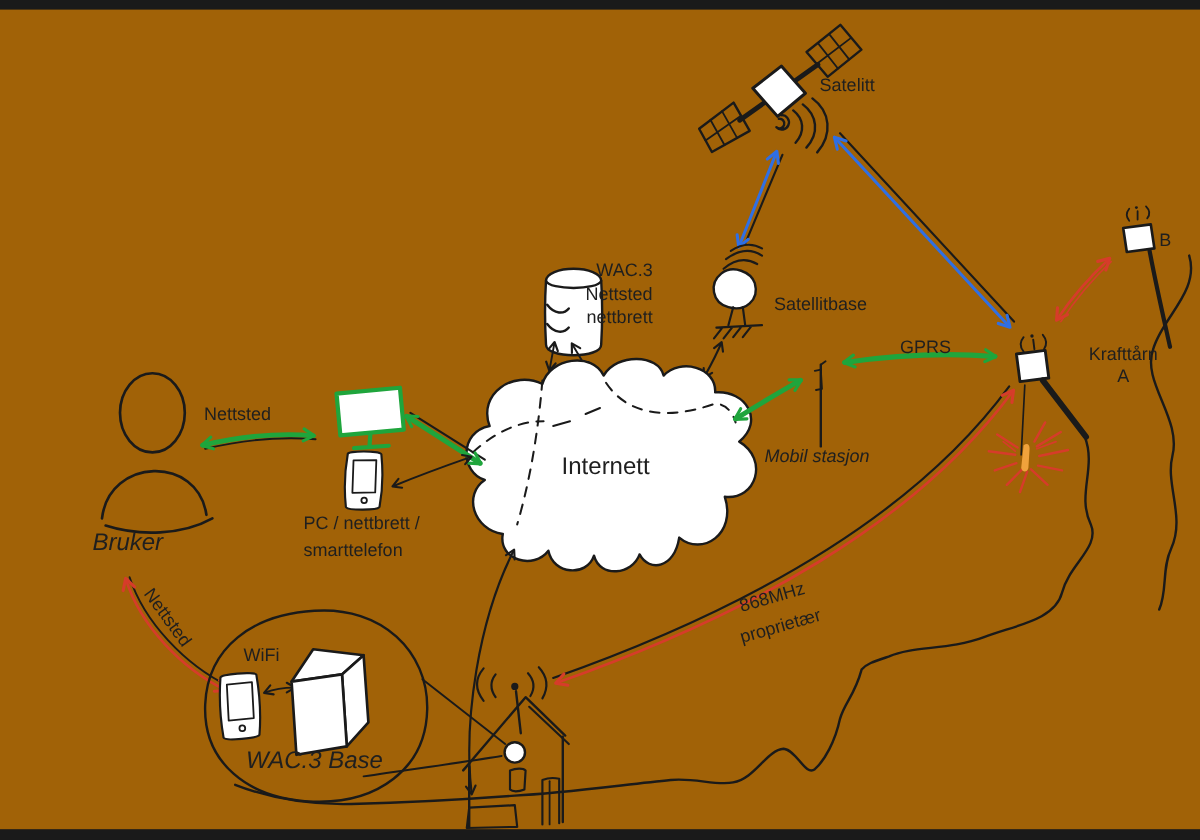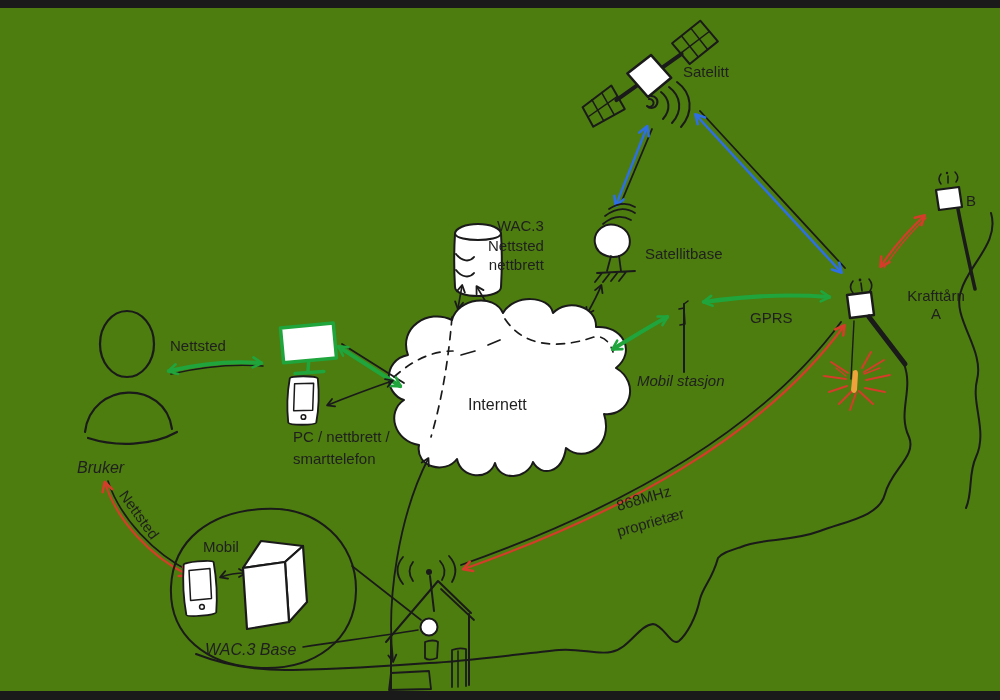--- a/index.html
+++ b/index.html
@@ -1,20 +1,20 @@
 <!DOCTYPE html>
 <html style="--ink: #1a1a1a; --green: #1fa53c; --blue: #2f6fe4; --red: #d63c2a; --orange: #f0a23c;"><head>
 <meta charset="utf-8">
 <style>
   html,body{margin:0;padding:0;background:#fff;}
-  .stage{position:relative;width:1000px;height:700px;background:#4d7c0f;overflow:hidden;
+  .stage{position:relative;width:1000px;height:700px;background:#a16207;overflow:hidden;
          font-family:"Liberation Sans",sans-serif;color:#1f1f1f;}
   .stage svg{position:absolute;left:0;top:0;}
   .lbl{position:absolute;font-size:15px;line-height:18px;white-space:nowrap;color:#1f1f1f;}
-  .lbl.big{font-size:16px;margin-top:16px;}
+  .lbl.big{font-size:20px;}
   .center{text-align:center;}
   
   .sk{fill:none;stroke:var(--ink);stroke-linecap:round;stroke-linejoin:round;}
   .fw{fill:#fff;}
   .green{stroke:var(--green);}
   .blue{stroke:var(--blue);}
   .red{stroke:var(--red);}
   .core{fill:var(--orange);stroke:none;}
   .dash{stroke-dasharray:8 7;}
   .bar{fill:var(--ink);}
@@ -222,34 +222,34 @@
 </svg>
 
 <div class="lbl" style="left:683px;top:63px;">Satelitt</div>
 <div class="lbl" style="left:645px;top:230px;margin-top:15px;">Satellitbase</div>
 <div class="lbl" style="left:488px;top:216px;line-height:19.5px;text-align:right;">
   <div>WAC.3</div>
   <div>Nettsted</div>
   <div>nettbrett</div>
 </div>
 <div class="lbl big" style="left:468px;top:380px;">Internett</div>
-<div class="lbl" style="left:750px;top:281px;margin-top:28px;">GPRS</div>
+<div class="lbl" style="left:750px;top:281px;">GPRS</div>
 <div class="lbl" style="left:637px;top:372px;font-style:italic;">Mobil stasjon</div>
 <div class="lbl center" style="left:901px;top:287px;width:70px;">
   <div>Krafttårn</div>
   <div>A</div>
 </div>
 <div class="lbl" style="left:966px;top:192px;">B</div>
 <div class="lbl big" style="left:77px;top:443px;font-style:italic;">Bruker</div>
 <div class="lbl" style="left:170px;top:337px;">Nettsted</div>
-<div class="lbl" style="left:253px;top:426px;line-height:21.5px;margin-left:40px;">
+<div class="lbl" style="left:253px;top:426px;line-height:21.5px;">
   <div>PC / nettbrett /</div>
   <div>smarttelefon</div>
 </div>
 <div class="lbl" style="left:89px;top:506px;width:100px;text-align:center;transform:rotate(54deg);">Nettsted</div>
-<div class="lbl" style="left:203px;top:538px;">Mobil</div>
+<div class="lbl" style="left:203px;top:538px;">WiFi</div>
 <div class="lbl big" style="left:205px;top:625px;font-style:italic;">WAC.3 Base</div>
 <div class="lbl center" style="left:572px;top:485px;width:150px;line-height:25px;transform:rotate(-16deg);">
   <div>868MHz</div>
   <div>proprietær</div>
 </div>
 
 </div>
 
 </body></html>

